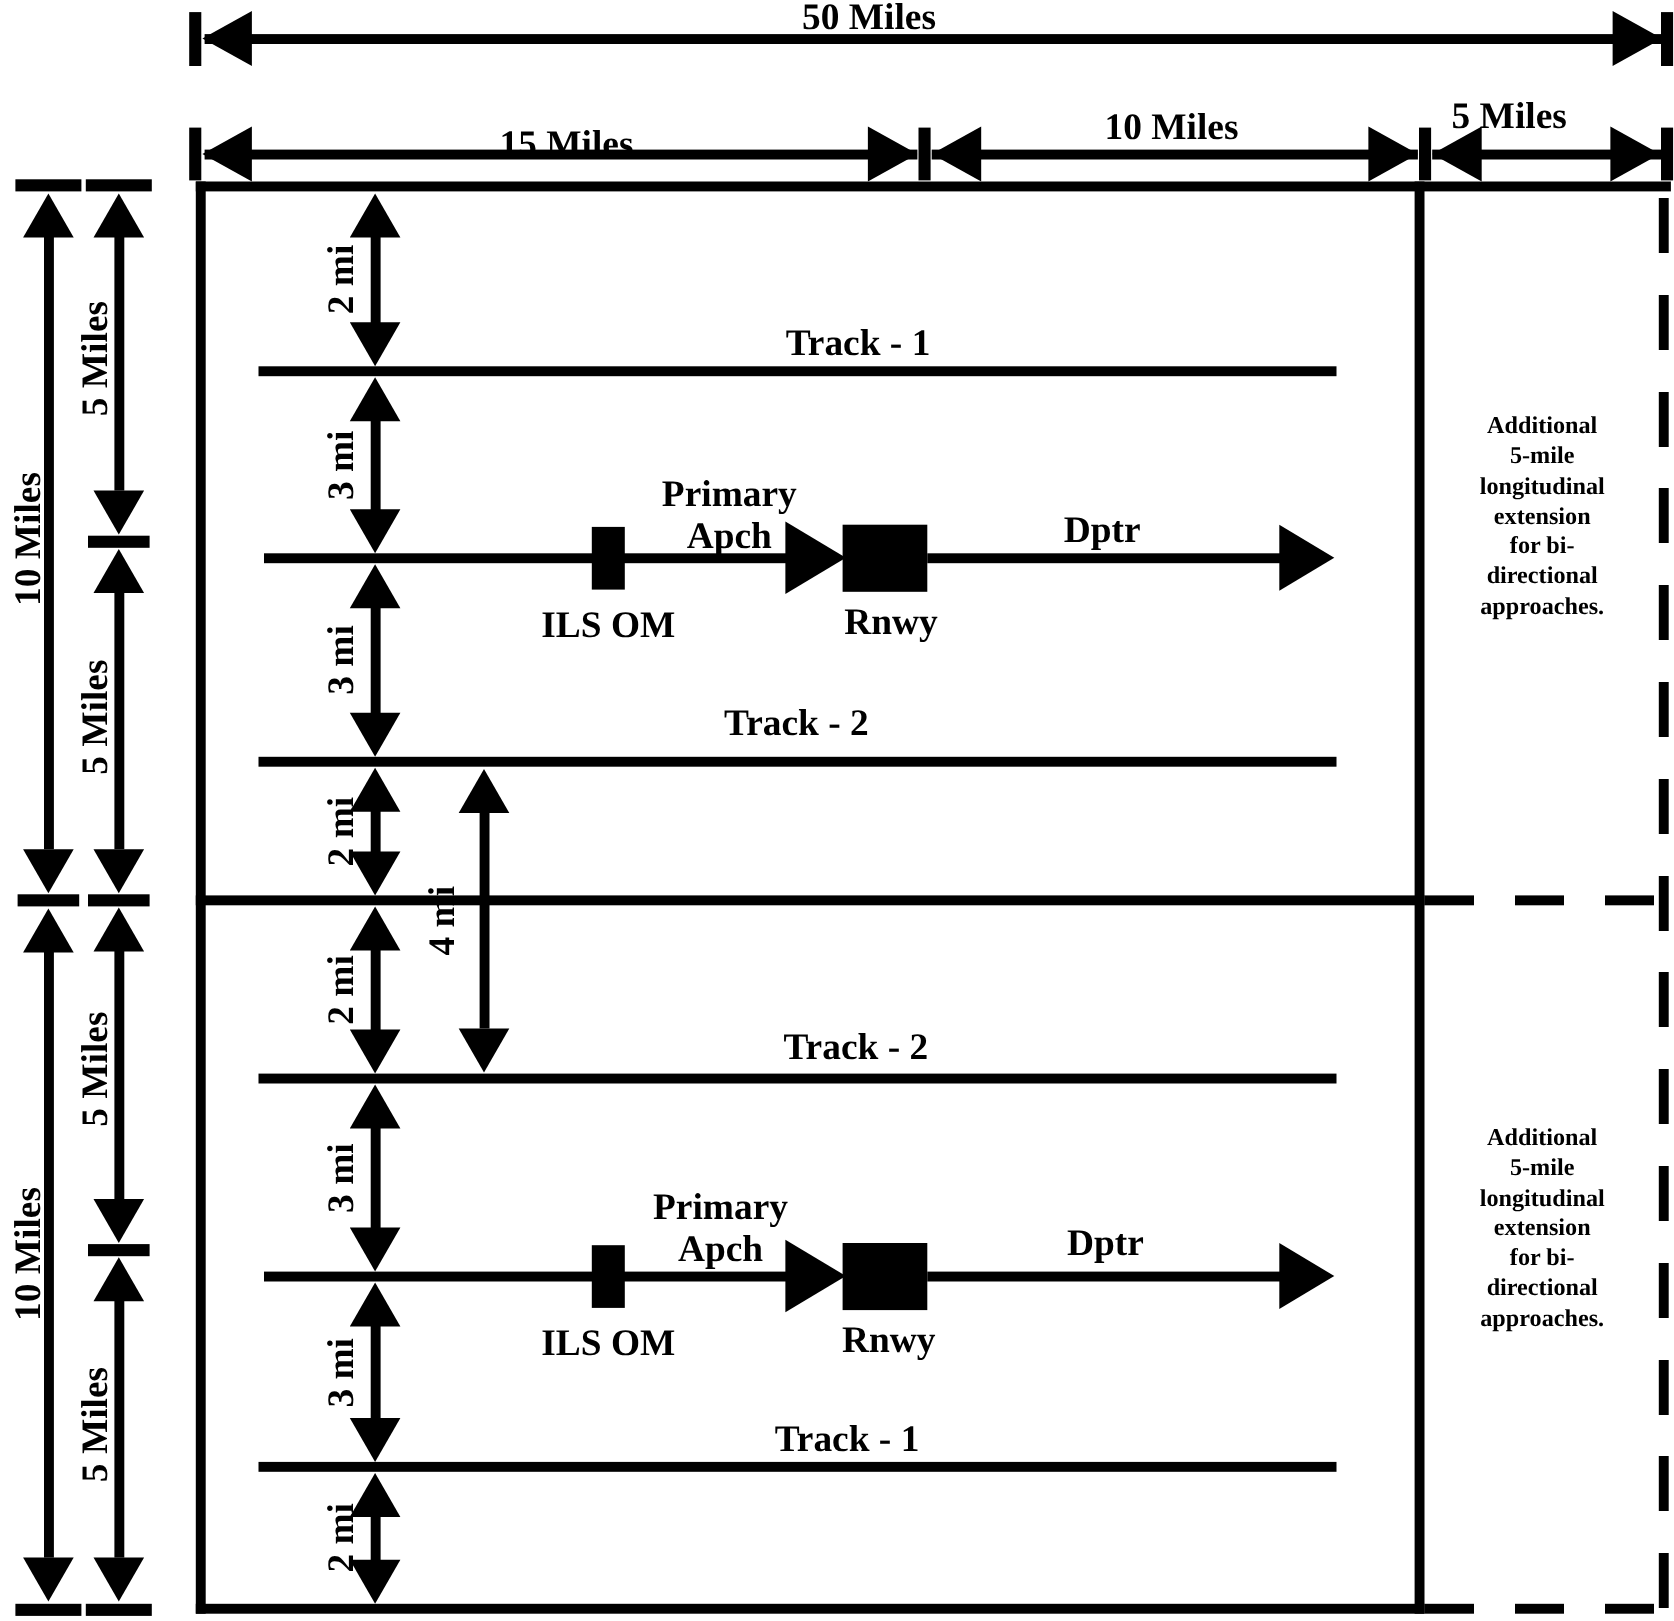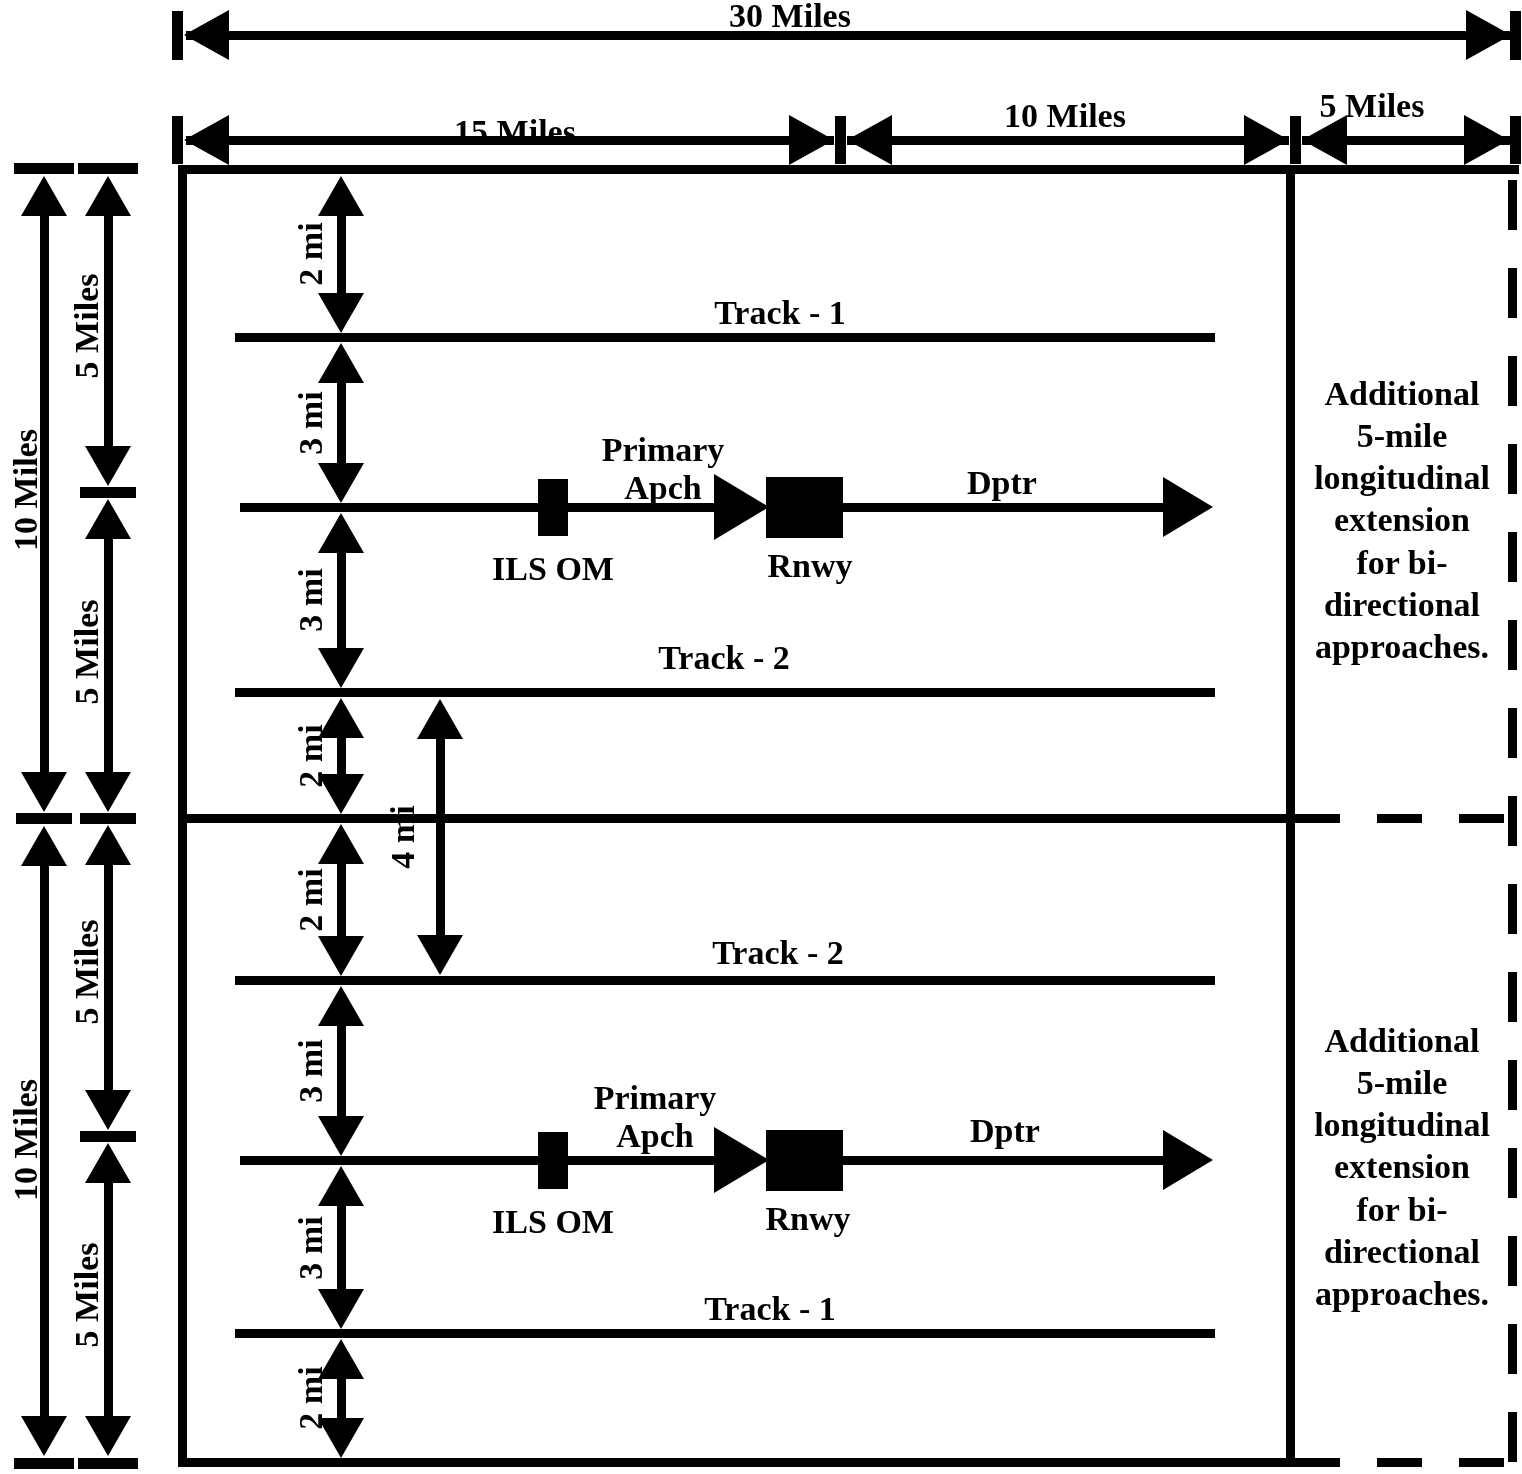--- a/index.html
+++ b/index.html
@@ -15,29 +15,29 @@
   .aL{border-top:25px solid transparent;border-bottom:25px solid transparent;border-right:45px solid #000;}
   .aR{border-top:25px solid transparent;border-bottom:25px solid transparent;border-left:45px solid #000;}
   .aU{border-left:23px solid transparent;border-right:23px solid transparent;border-bottom:40px solid #000;}
   .aD{border-left:23px solid transparent;border-right:23px solid transparent;border-top:40px solid #000;}
   .aBig{border-top:33px solid transparent;border-bottom:33px solid transparent;border-left:55px solid #000;}
   .aDep{border-top:30px solid transparent;border-bottom:30px solid transparent;border-left:50px solid #000;}
   .lbl{position:absolute;font-weight:bold;font-size:34px;line-height:1;white-space:nowrap;
        transform:translate(-50%,-50%);}
   .rot{transform:translate(-50%,-50%) rotate(-90deg);}
   .blk{position:absolute;background:#000;}
-  .note{position:absolute;width:212px;font-weight:bold;font-size:34px;line-height:1.24;
+  .note{position:absolute;width:212px;font-weight:bold;font-size:22px;line-height:1.24;
         text-align:center;transform:translateX(-50%);}
 </style>
 </head>
 <body>
 
 <div class="canvas">
 
-  <div class="lbl" style="left:790px;top:16px;">30 Miles</div>
+  <div class="lbl" style="left:790px;top:16px;">50 Miles</div>
   <div class="hl" style="left:186px;top:31px;width:1324px;"></div>
   <div class="tkv" style="left:172px;top:11px;height:49px;"></div>
   <div class="tkv" style="left:1510px;top:11px;height:49px;"></div>
   <div class="ah aL" style="left:184px;top:10px;"></div>
   <div class="ah aR" style="left:1466px;top:10px;"></div>
 
   <div class="lbl" style="left:515px;top:132px;">15 Miles</div>
   <div class="lbl" style="left:1065px;top:116px;">10 Miles</div>
   <div class="lbl" style="left:1372px;top:106px;">5 Miles</div>
   <div class="hl" style="left:186px;top:136px;width:648px;"></div>

